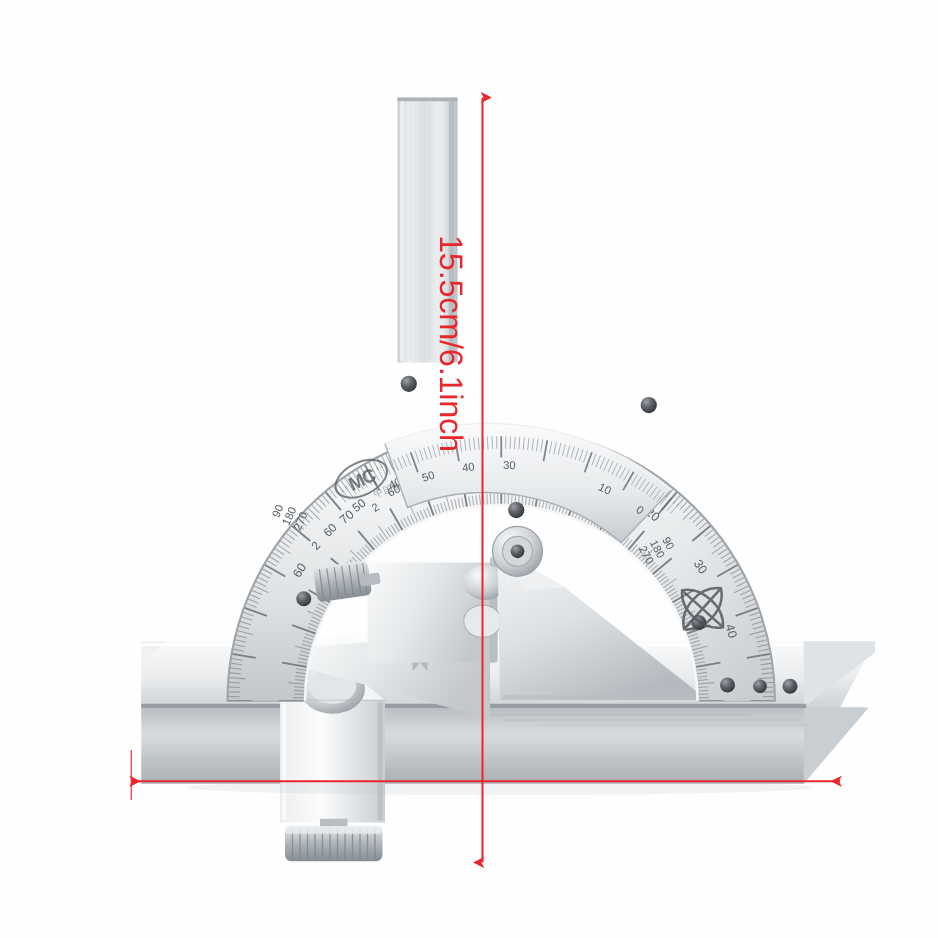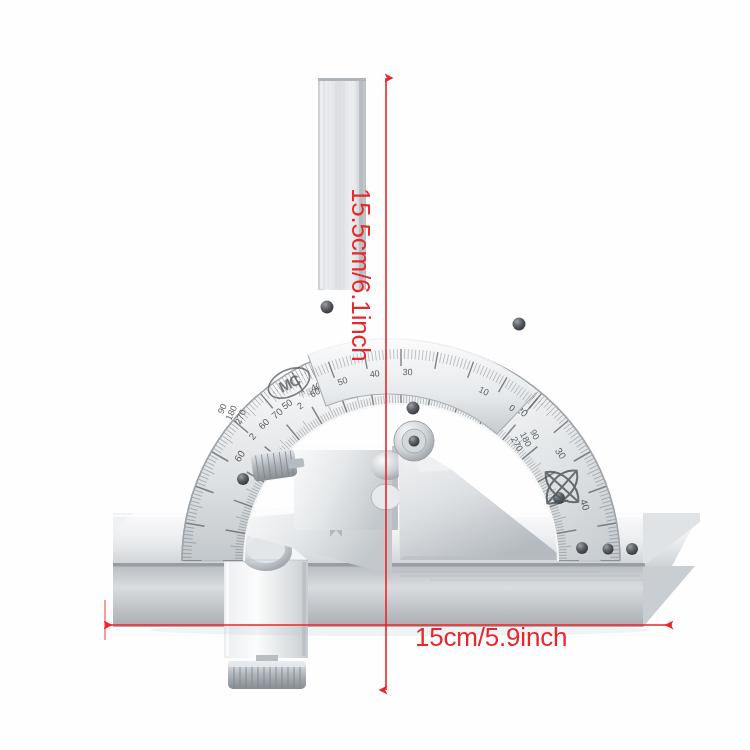--- a/index.html
+++ b/index.html
@@ -826,15 +826,14 @@
 
     <line x1="386" y1="78" x2="386" y2="690" stroke="#e8262b" stroke-width="1.6" marker-start="url(#arrUp)" marker-end="url(#arrDown)"></line>
 
     <line x1="105" y1="625" x2="672" y2="625" stroke="#e8262b" stroke-width="1.6" marker-start="url(#arrLeft)" marker-end="url(#arrRight)"></line>
 
     <line x1="105" y1="600" x2="105" y2="640" stroke="#e8262b" stroke-width="1" opacity="0.9"></line>
   </svg>
 
   <div class="dimlabel" id="label-height">15.5cm/6.1inch</div>
 
-  <div class="dimlabel" id="label-width">15cm/5.9inch</div>
 
 </div>
 
 </body></html>

